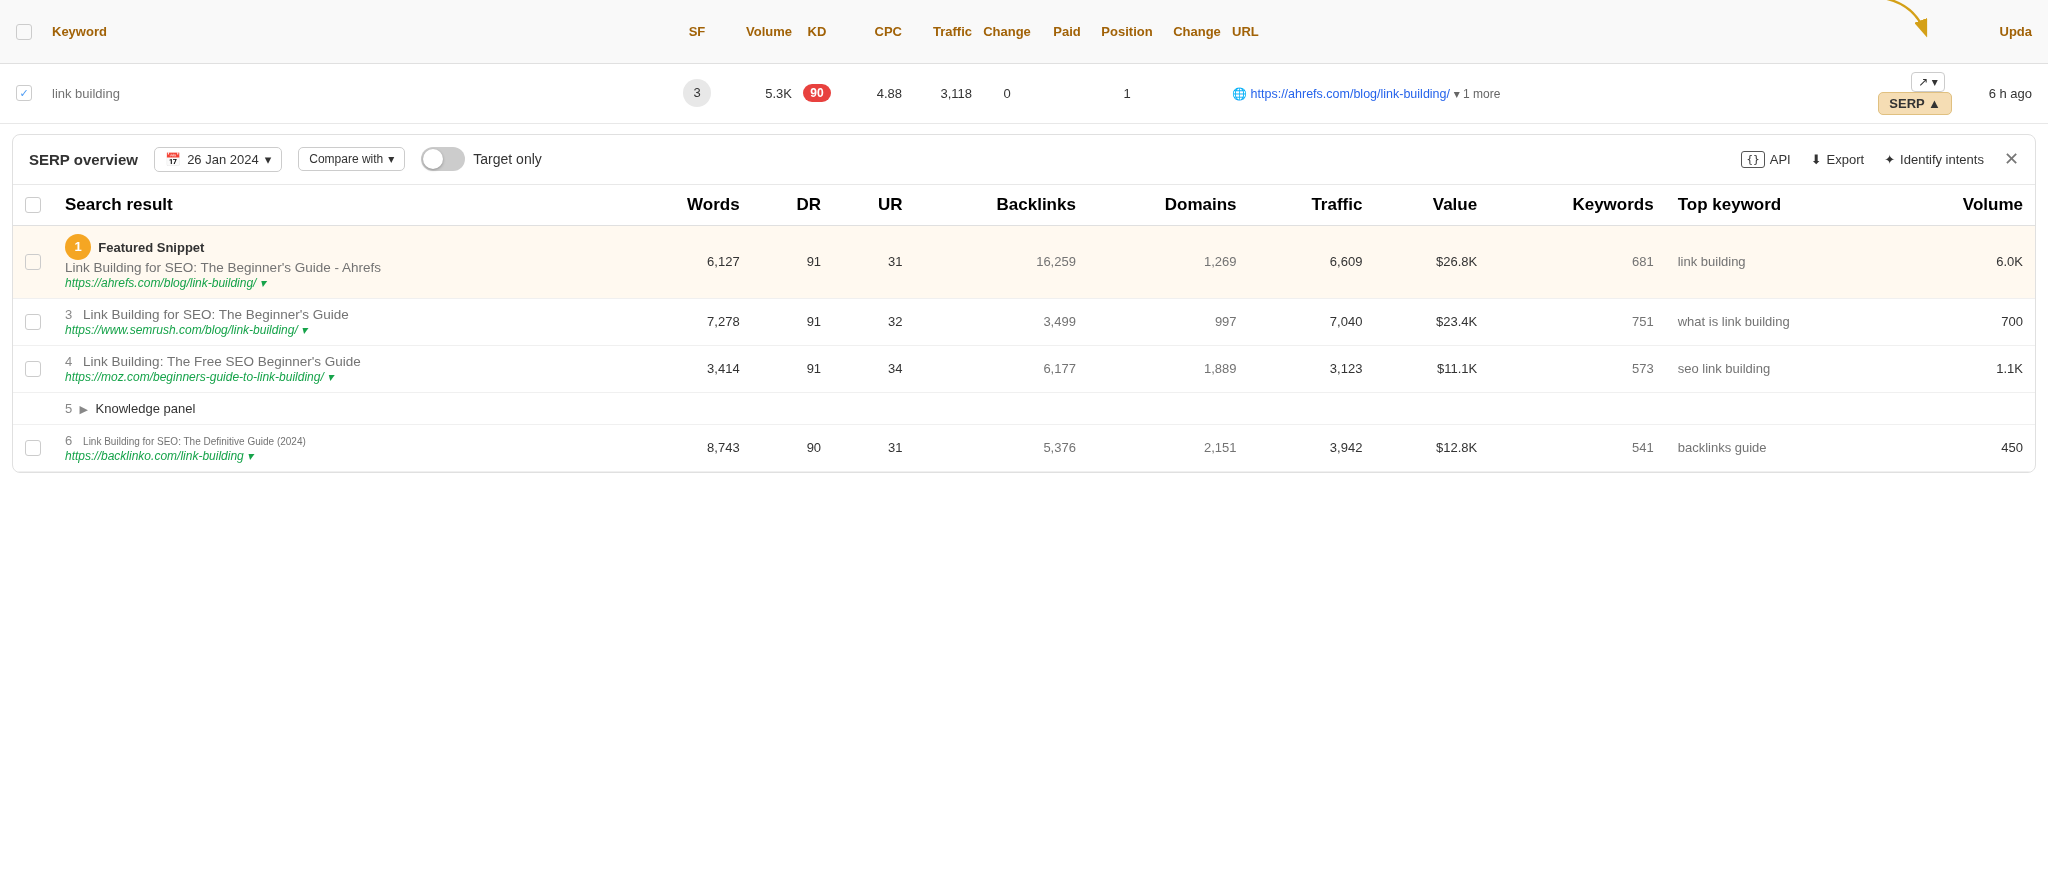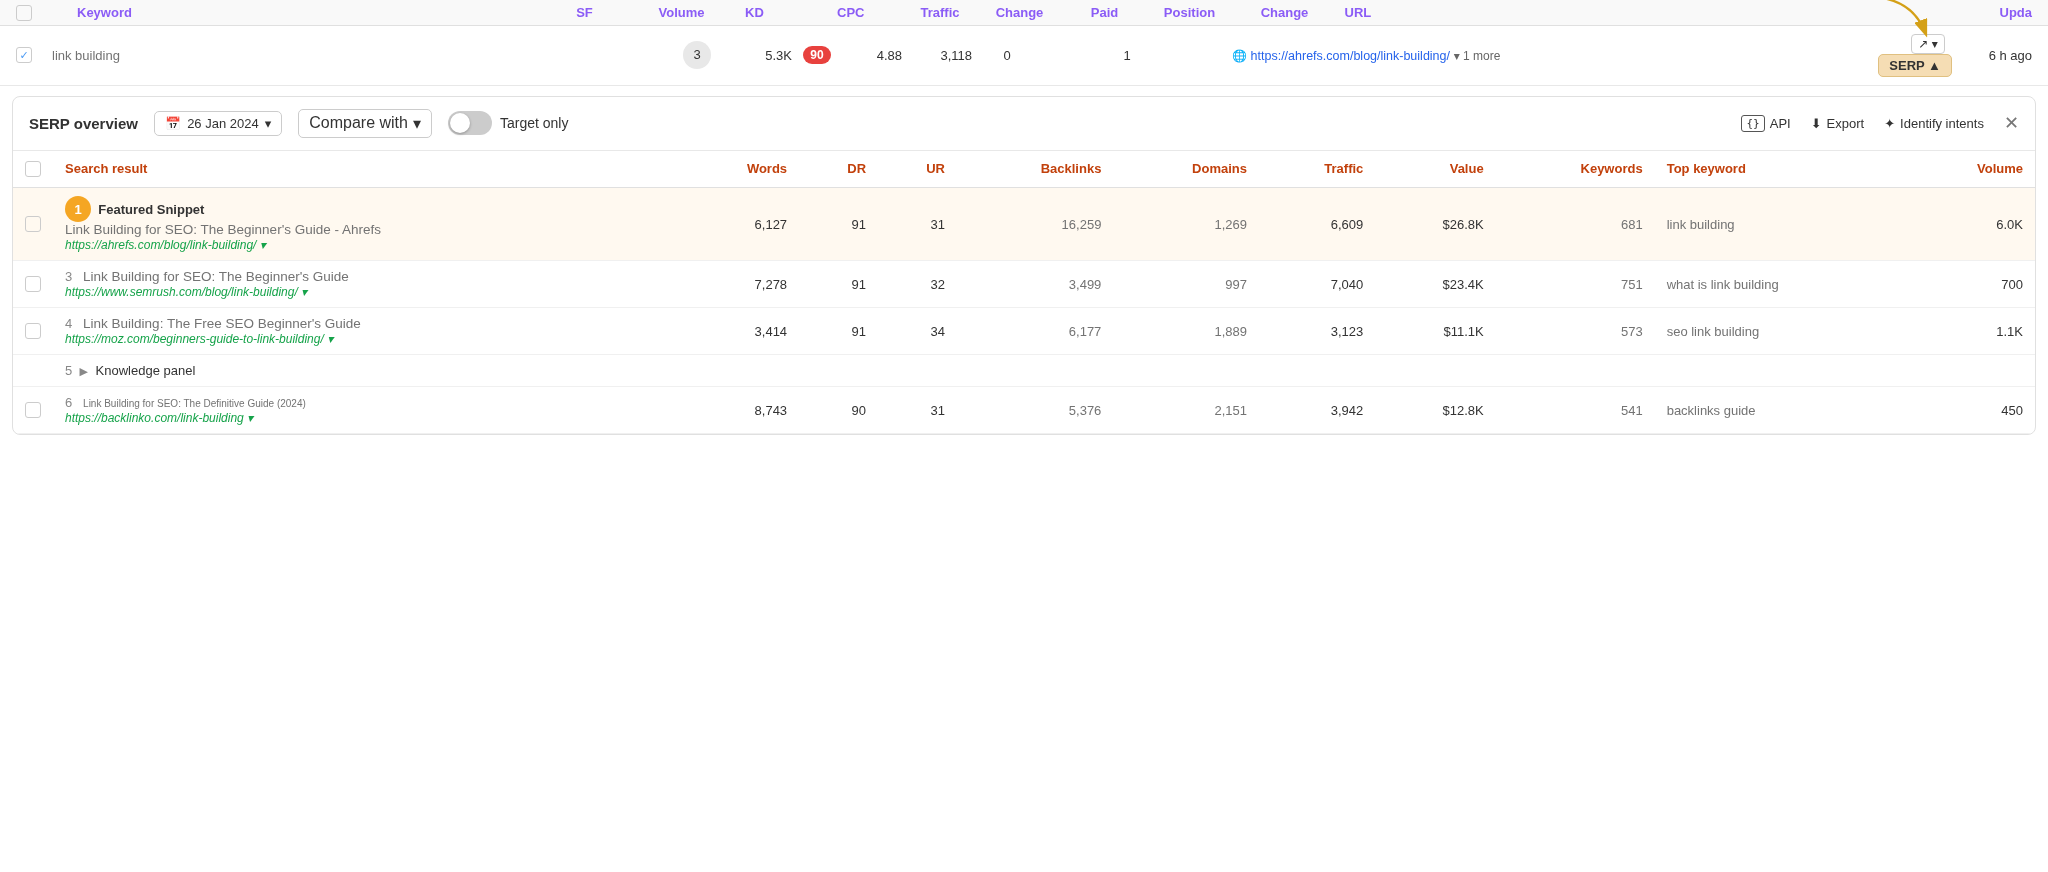--- a/index.html
+++ b/index.html
@@ -4,22 +4,22 @@
   <style>
     * { box-sizing: border-box; margin: 0; padding: 0; }
     body { font-family: -apple-system, BlinkMacSystemFont, 'Segoe UI', sans-serif; font-size: 14px; color: #333; background: #fff; }
 
     
     .keyword-table-row {
       display: flex; align-items: center; padding: 8px 16px; border-bottom: 1px solid #e8e8e8;
       background: #fff; font-size: 13px;
     }
     .keyword-table-header {
-      display: flex; align-items: center; padding: 4px 16px; background: #f9f9f9;
-      border-bottom: 1px solid #e0e0e0; font-weight: 600; font-size: 13px; color: #8b5cf6; gap: 25px;
+      display: flex; align-items: center; padding: 23px 16px; background: #f9f9f9;
+      border-bottom: 1px solid #e0e0e0; font-weight: 600; font-size: 13px; color: #a16207;
     }
     .col-check { width: 36px; flex-shrink: 0; }
     .col-keyword { flex: 1; min-width: 160px; }
     .col-sf { width: 50px; text-align: center; }
     .col-volume { width: 70px; text-align: right; }
     .col-kd { width: 50px; text-align: center; }
     .col-cpc { width: 60px; text-align: right; }
     .col-traffic { width: 70px; text-align: right; }
     .col-change { width: 70px; text-align: center; }
     .col-paid { width: 50px; text-align: center; }
@@ -66,43 +66,43 @@
     }
     .serp-title { font-weight: 700; font-size: 15px; }
     .date-picker {
       display: inline-flex; align-items: center; gap: 6px;
       border: 1px solid #ccc; border-radius: 5px; padding: 4px 10px;
       cursor: pointer; font-size: 13px;
     }
     .compare-btn {
       display: inline-flex; align-items: center; gap: 5px;
       border: 1px solid #ccc; border-radius: 5px; padding: 4px 10px;
-      cursor: pointer; font-size: 16px; background: #fff;
+      cursor: pointer; font-size: 12px; background: #fff;
     }
     .toggle-wrap { display: flex; align-items: center; gap: 8px; }
     .toggle {
       width: 44px; height: 24px; border-radius: 12px; background: #ccc;
       position: relative; cursor: pointer;
     }
     .toggle-knob {
       position: absolute; top: 2px; left: 2px; width: 20px; height: 20px;
       border-radius: 50%; background: #fff; box-shadow: 0 1px 3px rgba(0,0,0,0.3);
     }
     .header-right { display: flex; align-items: center; gap: 20px; margin-left: auto; }
     .header-action {
       display: inline-flex; align-items: center; gap: 5px;
       cursor: pointer; font-size: 13px; color: #333;
     }
     .close-btn { cursor: pointer; font-size: 18px; color: #777; }
 
     
     .results-table { width: 100%; border-collapse: collapse; }
     .results-table th {
-      padding: 10px 12px; text-align: left; font-weight: 600; font-size: 13px;
-      color: #c2410c; border-bottom: 1.5px solid #e0e0e0; white-space: nowrap;
+      padding: 10px 12px; text-align: left; font-weight: 600; font-size: 17px;
+      color: #000000; border-bottom: 1.5px solid #e0e0e0; white-space: nowrap;
       background: #fff;
     }
     .results-table td {
       padding: 8px 12px; font-size: 13px; vertical-align: middle;
       border-bottom: 1px solid #f0f0f0;
     }
     .results-table th.r { text-align: right; }
     .results-table td.r { text-align: right; }
 
     .pos-badge {

